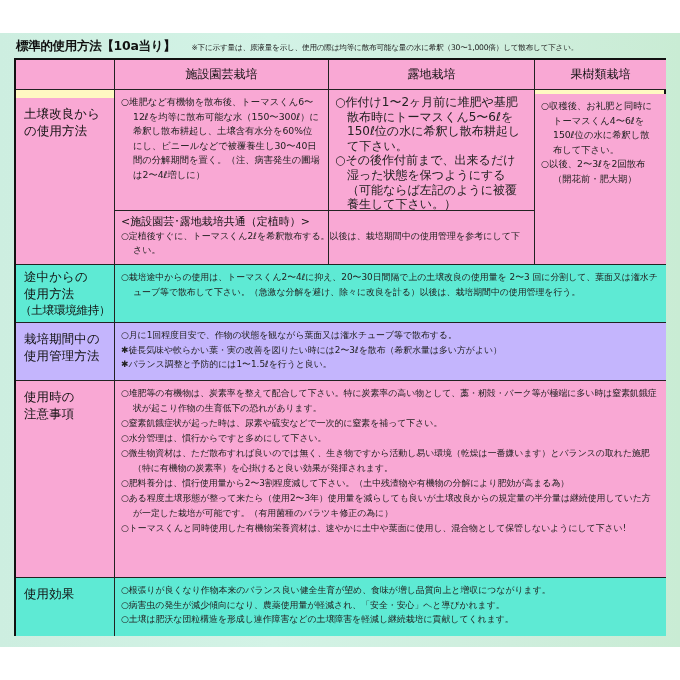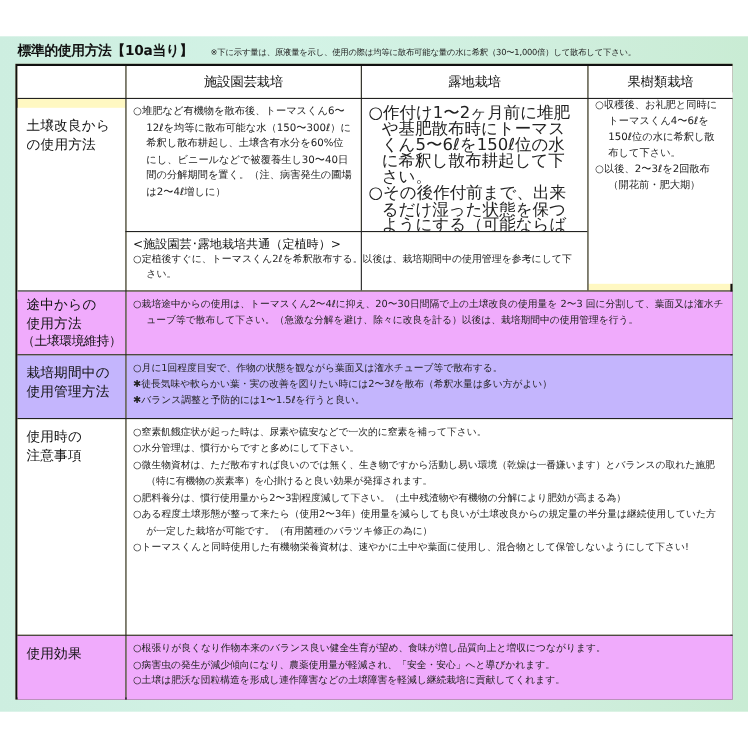--- a/index.html
+++ b/index.html
@@ -15,22 +15,22 @@
   }
   .title-row { position:absolute; left:16px; top:38px; height:16px; display:flex; align-items:baseline; }
   .title-main { font-size:12.5px; font-weight:bold; color:#111; letter-spacing:-0.3px; white-space:nowrap; }
   .title-note { font-size:7.6px; color:#222; margin-left:16px; white-space:nowrap; letter-spacing:-0.2px; }
 
   .tbl {
     position:absolute; left:14px; top:58px; width:652px; height:578px;
     border:2px solid #111; box-sizing:border-box; background:#fff8c2;
   }
   .cell { position:absolute; box-sizing:border-box; overflow:hidden; }
-  .yellow { background:#ffffff; }
-  .pink { background:#f0abfc; }
+  .yellow { background:#f9a8d4; }
+  .pink { background:#5eead4; }
   .mint { background:#c4b5fd; }
   .hline { position:absolute; height:1.5px; background:#222; }
   .vline { position:absolute; width:1.5px; background:#222; }
 
   .hdr { display:flex; align-items:center; justify-content:center; font-size:12px; color:#111; }
   .label { font-size:12.4px; line-height:17px; padding:7px 0 0 8px; color:#111; letter-spacing:0.2px; }
   .label .l3 { font-size:11.6px; letter-spacing:-0.3px; }
   .body-text { font-size:9.4px; line-height:14.5px; padding:5px 8px 0 6px; color:#222; }
   .body-text .it { padding-left:12px; text-indent:-12px; }
   .body-text.sm { font-size:8.9px; line-height:14.6px; }
@@ -53,25 +53,25 @@
   <div class="cell yellow hdr" style="left:313px;top:0;width:205px;height:29px;">露地栽培</div>
   <div class="cell yellow hdr" style="left:519px;top:0;width:131px;height:29px;">果樹類栽培</div>
 
   <div class="cell yellow label" style="left:0;top:38px;width:98px;height:174px;">
     <div>土壌改良から</div>
     <div>の使用方法</div>
   </div>
   <div class="cell yellow body-text" style="left:99px;top:30px;width:213px;height:120px;font-size:9.3px;line-height:14.6px;">
     <div class="it">○堆肥など有機物を散布後、トーマスくん6〜12ℓを均等に散布可能な水（150〜300ℓ）に希釈し散布耕起し、土壌含有水分を60%位にし、ビニールなどで被覆養生し30〜40日間の分解期間を置く。（注、病害発生の圃場は2〜4ℓ増しに）</div>
   </div>
-  <div class="cell yellow body-text" style="left:313px;top:30px;width:205px;height:120px;font-size:15px;line-height:14.6px;">
+  <div class="cell yellow body-text" style="left:313px;top:30px;width:205px;height:120px;font-size:12px;line-height:14.6px;">
     <div class="it">○作付け1〜2ヶ月前に堆肥や基肥散布時にトーマスくん5〜6ℓを150ℓ位の水に希釈し散布耕起して下さい。</div>
     <div class="it">○その後作付前まで、出来るだけ湿った状態を保つようにする（可能ならば左記のように被覆養生して下さい。）</div>
   </div>
-  <div class="cell yellow body-text" style="left:519px;top:24px;width:131px;height:174px;font-size:9.3px;line-height:14.6px;">
+  <div class="cell yellow body-text" style="left:519px;top:34px;width:131px;height:174px;font-size:9.3px;line-height:14.6px;">
     <div class="it">○収穫後、お礼肥と同時にトーマスくん4〜6ℓを150ℓ位の水に希釈し散布して下さい。</div>
     <div class="it">○以後、2〜3ℓを2回散布（開花前・肥大期）</div>
   </div>
   <div class="cell yellow body-text" style="left:99px;top:151px;width:419px;height:53px;padding-top:3px;">
     <div class="sub-title">&lt;施設園芸･露地栽培共通（定植時）&gt;</div>
     <div class="it" style="font-size:9px;line-height:13.5px;">○定植後すぐに、トーマスくん2ℓを希釈散布する。以後は、栽培期間中の使用管理を参考にして下さい。</div>
   </div>
 
   <div class="cell pink label" style="left:0;top:205px;width:98px;height:57px;padding-top:4px;line-height:16.5px;">
     <div>途中からの</div>
@@ -90,20 +90,21 @@
     <div class="it">○月に1回程度目安で、作物の状態を観ながら葉面又は潅水チューブ等で散布する。</div>
     <div class="it">✱徒長気味や軟らかい葉・実の改善を図りたい時には2〜3ℓを散布（希釈水量は多い方がよい）</div>
     <div class="it">✱バランス調整と予防的には1〜1.5ℓを行うと良い。</div>
   </div>
 
   <div class="cell yellow label" style="left:0;top:321px;width:98px;height:196px;">
     <div>使用時の</div>
     <div>注意事項</div>
   </div>
   <div class="cell yellow body-text sm" style="left:99px;top:321px;width:551px;height:196px;line-height:15px;">
+    <div class="it">○堆肥等の有機物は、炭素率を整えて配合して下さい。特に炭素率の高い物として、藁・籾殻・バーク等が極端に多い時は窒素飢餓症状が起こり作物の生育低下の恐れがあります。</div>
     <div class="it">○窒素飢餓症状が起った時は、尿素や硫安などで一次的に窒素を補って下さい。</div>
     <div class="it">○水分管理は、慣行からですと多めにして下さい。</div>
     <div class="it">○微生物資材は、ただ散布すれば良いのでは無く、生き物ですから活動し易い環境（乾燥は一番嫌います）とバランスの取れた施肥（特に有機物の炭素率）を心掛けると良い効果が発揮されます。</div>
     <div class="it">○肥料養分は、慣行使用量から2〜3割程度減して下さい。（土中残渣物や有機物の分解により肥効が高まる為）</div>
     <div class="it">○ある程度土壌形態が整って来たら（使用2〜3年）使用量を減らしても良いが土壌改良からの規定量の半分量は継続使用していた方が一定した栽培が可能です。（有用菌種のバラツキ修正の為に）</div>
     <div class="it">○トーマスくんと同時使用した有機物栄養資材は、速やかに土中や葉面に使用し、混合物として保管しないようにして下さい!</div>
   </div>
 
   <div class="cell pink label" style="left:0;top:518px;width:98px;height:58px;">
     <div>使用効果</div>

